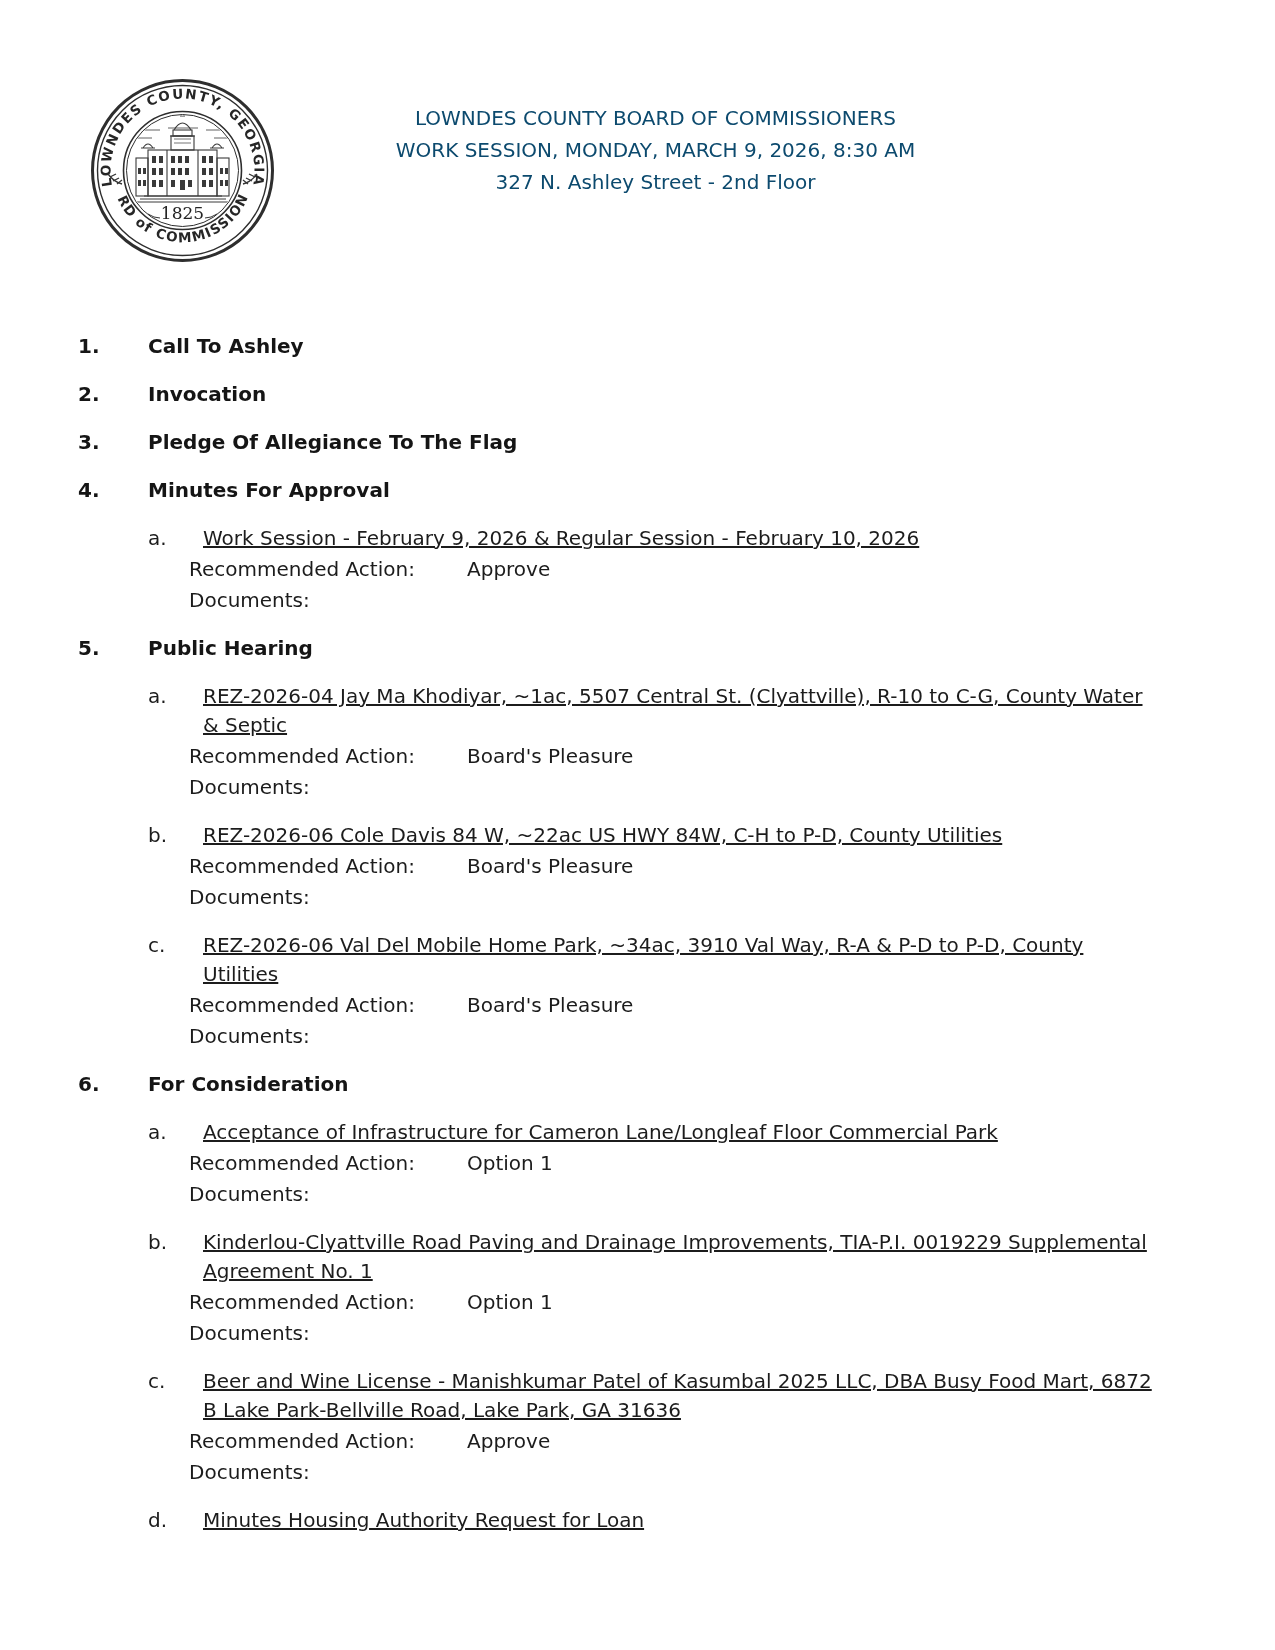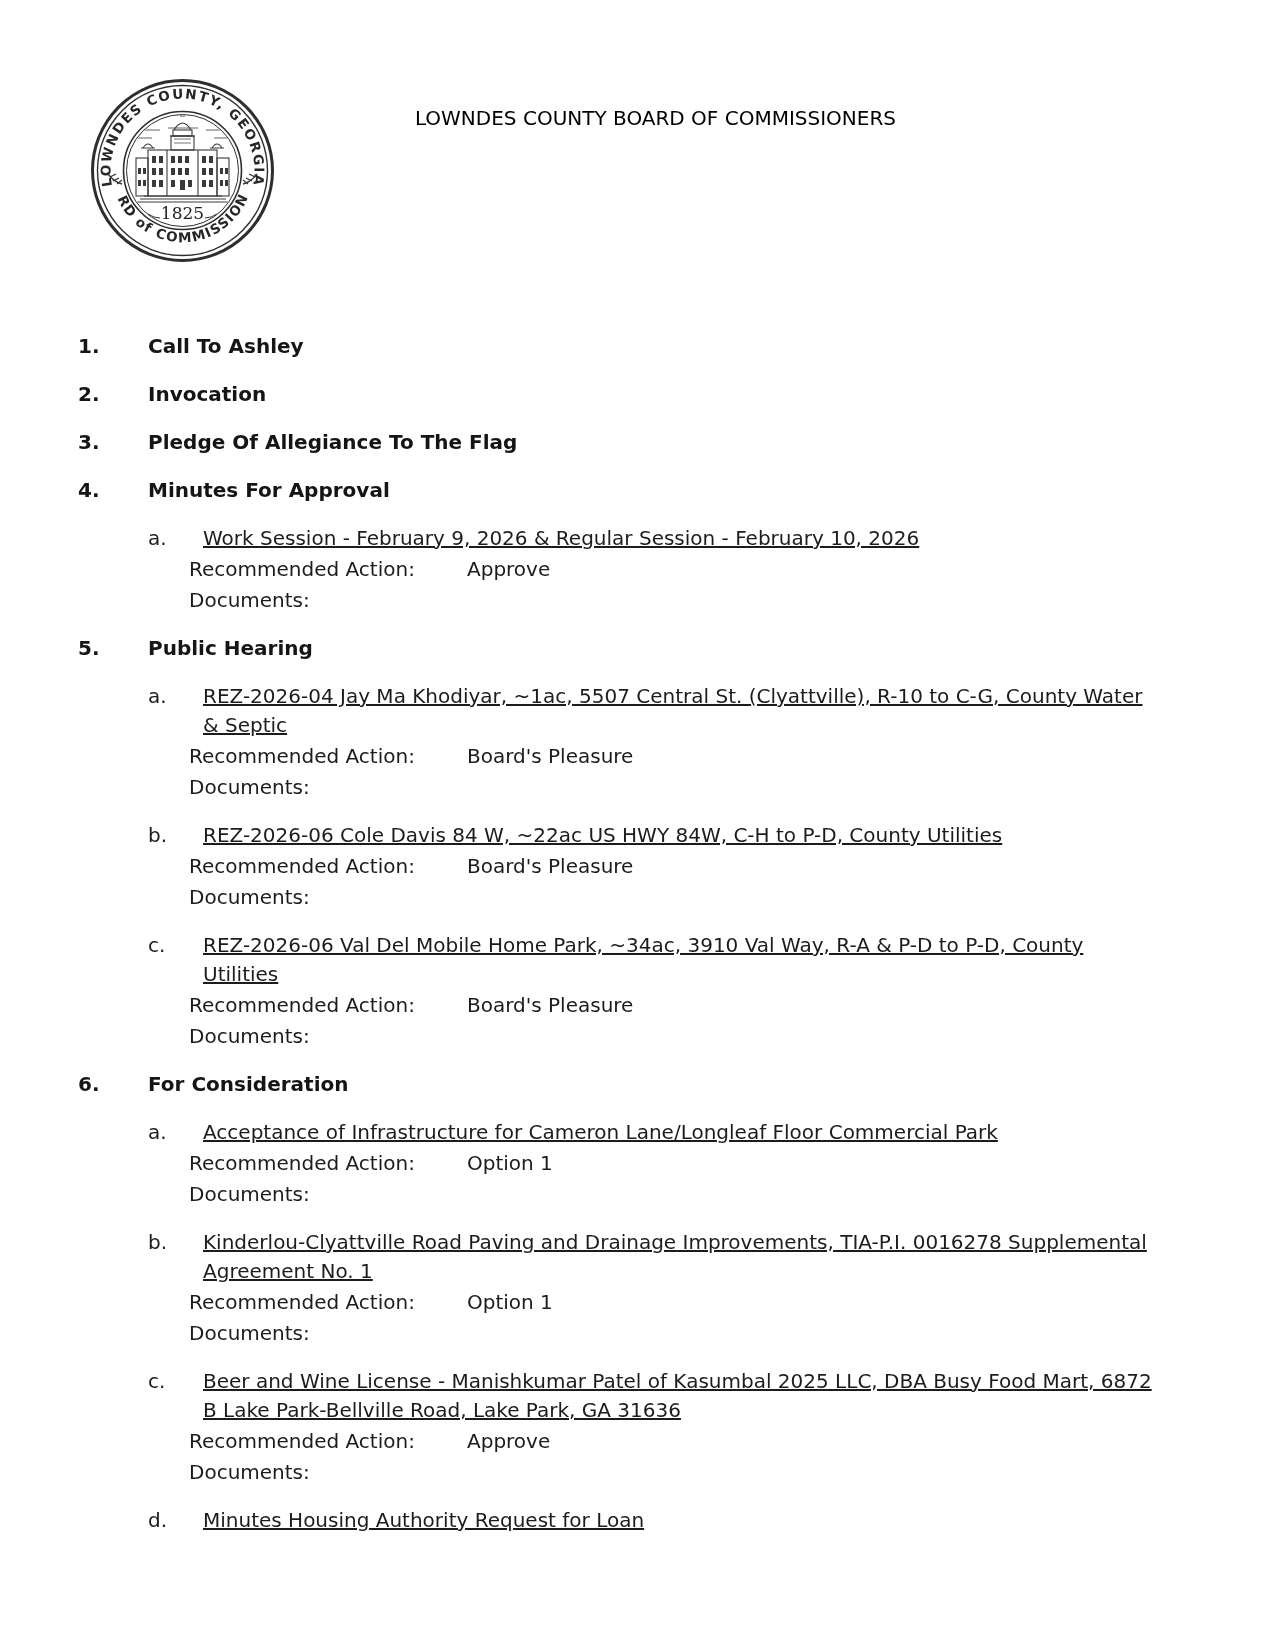--- a/index.html
+++ b/index.html
@@ -8,21 +8,21 @@
     width:1275px;height:1650px;
     background:#ffffff;
     font-family:"DejaVu Sans","Liberation Sans",sans-serif;
     color:#1c1c1c;
     overflow:hidden;
   }
   
   .seal{position:absolute;left:90px;top:78px;width:185px;height:185px;}
   .header-text{
     position:absolute;left:78px;top:102px;width:1155px;
-    text-align:center;font-size:20px;line-height:32px;color:#000000;
+    text-align:center;font-size:20px;line-height:32px;color:#0c4a6e;
   }
   .header-text div{white-space:nowrap;}
   
   .agenda{position:absolute;left:78px;top:332px;width:1197px;font-size:20px;line-height:29px;}
   .sec{margin-top:19px;}
   .sec:first-child{margin-top:0;}
   .sec-head{display:flex;font-weight:bold;color:#151515;}
   .sec-num{width:70px;flex:0 0 70px;}
   .sec-title{flex:1;}
   .item{margin-top:19px;}
@@ -126,20 +126,22 @@
 
         <path d="M 54 118 h 78 M 50 121 h 86 M 46 124 h 94" stroke-width="1"></path>
       </g>
       <text x="92.5" y="141" text-anchor="middle" font-family="DejaVu Serif, serif" font-size="17" fill="#242424">1825</text>
       <path d="M 58 136 q 6 4 12 4 M 127 136 q -6 4 -12 4" stroke="#333" stroke-width="1" fill="none"></path>
     </svg>
   </div>
 
   <div class="header-text">
     <div>LOWNDES COUNTY BOARD OF COMMISSIONERS</div>
+    <div>WORK SESSION, MONDAY, MARCH 9, 2026, 8:30 AM</div>
+    <div>327 N. Ashley Street - 2nd Floor</div>
   </div>
 
   <div class="agenda">
 
     <div class="sec">
       <div class="sec-head">
         <span class="sec-num">1.</span>
         <span class="sec-title">Call To Ashley</span>
       </div>
     </div>
@@ -240,21 +242,21 @@
           <span class="meta-label">Recommended Action:</span>
           <span class="meta-value">Option 1</span>
         </div>
         <div class="meta">
           <span class="meta-label">Documents:</span>
         </div>
       </div>
       <div class="item">
         <div class="item-main">
           <span class="item-letter">b.</span>
-          <span class="item-text">Kinderlou-Clyattville Road Paving and Drainage Improvements, TIA-P.I. 0016278 Supplemental
+          <span class="item-text">Kinderlou-Clyattville Road Paving and Drainage Improvements, TIA-P.I. 0019229 Supplemental
 Agreement No. 1</span>
         </div>
         <div class="meta">
           <span class="meta-label">Recommended Action:</span>
           <span class="meta-value">Option 1</span>
         </div>
         <div class="meta">
           <span class="meta-label">Documents:</span>
         </div>
       </div>

